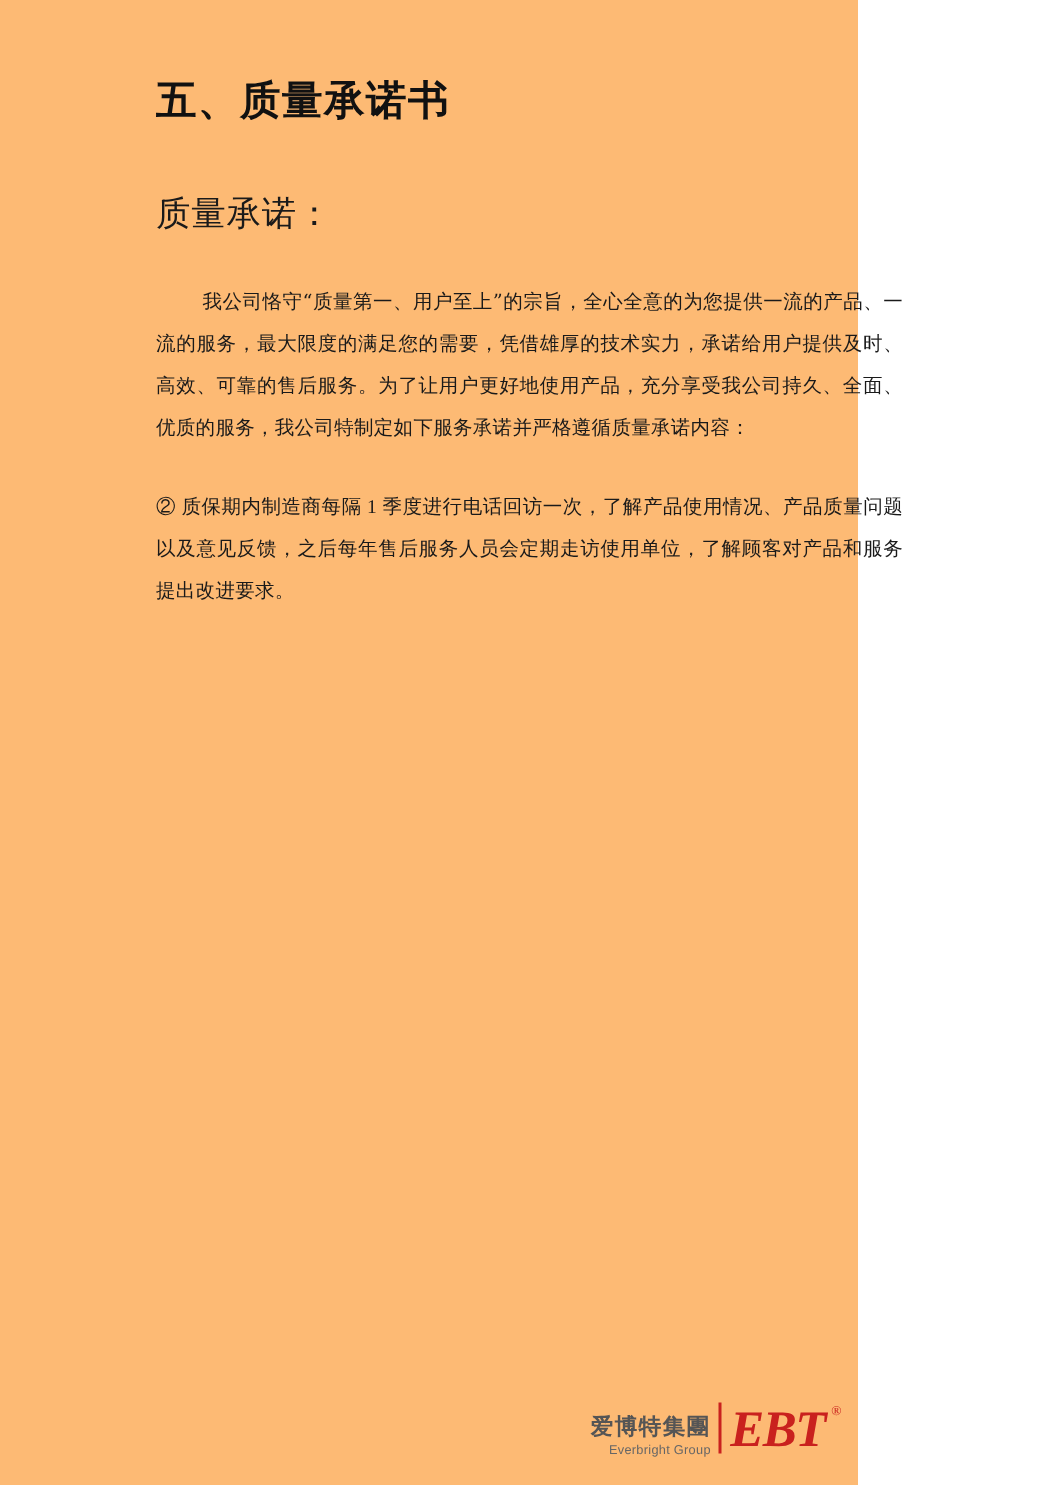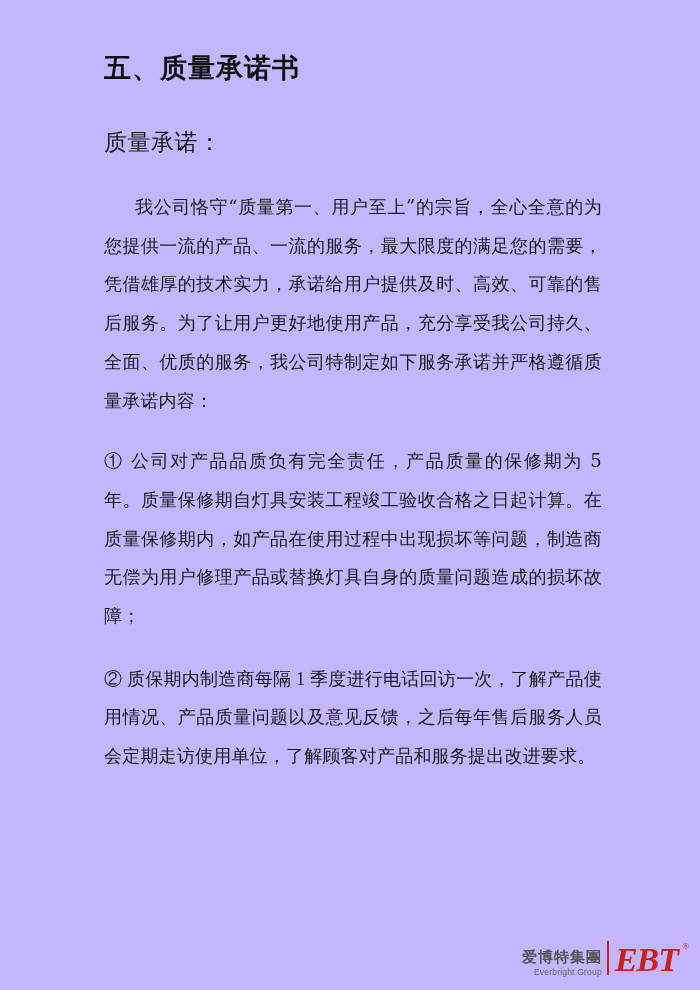--- a/index.html
+++ b/index.html
@@ -11,23 +11,23 @@
     width: 700px;
     height: 990px;
     position: relative;
     overflow: hidden;
     font-family: "DejaVu Serif", "Liberation Serif", serif;
     color: #1a1a1a;
   }
   .page {
     position: absolute;
     left: 0; top: 0;
-    width: 700px;
+    width: 572px;
     height: 990px;
-    background: #c4b5fd;
+    background: #fdba74;
     box-sizing: border-box;
     padding: 12px;
   }
   .content {
     position: absolute;
     left: 104px;
     top: 0;
     width: 498px;
   }
   .doc-title {
@@ -41,21 +41,21 @@
     color: #111;
   }
   .subtitle {
     font-size: 23px;
     margin: 0;
     padding-top: 42px;
     letter-spacing: 0.5px;
     color: #1a1a1a;
   }
   .para {
-    font-size: 18px;
+    font-size: 13px;
     line-height: 2.15;
     margin: 0;
     text-align: justify;
     letter-spacing: 0.2px;
     color: #1a1a1a;
   }
   .para.first {
     padding-top: 30px;
     text-indent: 31px;
   }
@@ -66,21 +66,21 @@
     padding-top: 24px;
     font-family: Liberation Serif, serif;
   }
   .para.item3 {
     padding-top: 24px;
   }
   
   .footer-logo {
     position: absolute;
     right: 22px;
-    bottom: 14px;
+    bottom: 20px;
     display: flex;
     align-items: flex-end;
     height: 42px;
   }
   .logo-cn {
     display: flex;
     flex-direction: column;
     align-items: flex-end;
     margin-right: 5px;
     line-height: 1;
@@ -129,21 +129,20 @@
 
 <div class="page">
   <div class="content">
 
     <h1 class="doc-title">五、质量承诺书</h1>
 
     <p class="subtitle">质量承诺：</p>
 
     <p class="para first">我公司恪守“质量第一、用户至上”的宗旨，全心全意的为您提供一流的产品、一流的服务，最大限度的满足您的需要，凭借雄厚的技术实力，承诺给用户提供及时、高效、可靠的售后服务。为了让用户更好地使用产品，充分享受我公司持久、全面、优质的服务，我公司特制定如下服务承诺并严格遵循质量承诺内容：</p>
 
-    <p class="para item">① 公司对产品品质负有完全责任，产品质量的保修期为 5 年。质量保修期自灯具安装工程竣工验收合格之日起计算。在质量保修期内，如产品在使用过程中出现损坏等问题，制造商无偿为用户修理产品或替换灯具自身的质量问题造成的损坏故障；</p>
 
     <p class="para item2">② 质保期内制造商每隔 1 季度进行电话回访一次，了解产品使用情况、产品质量问题以及意见反馈，之后每年售后服务人员会定期走访使用单位，了解顾客对产品和服务提出改进要求。</p>
 
 
   </div>
 
   <div class="footer-logo">
     <div class="logo-cn">
       <span class="logo-cn-top">爱博特集團</span>
       <span class="logo-cn-bot">Everbright Group</span>

